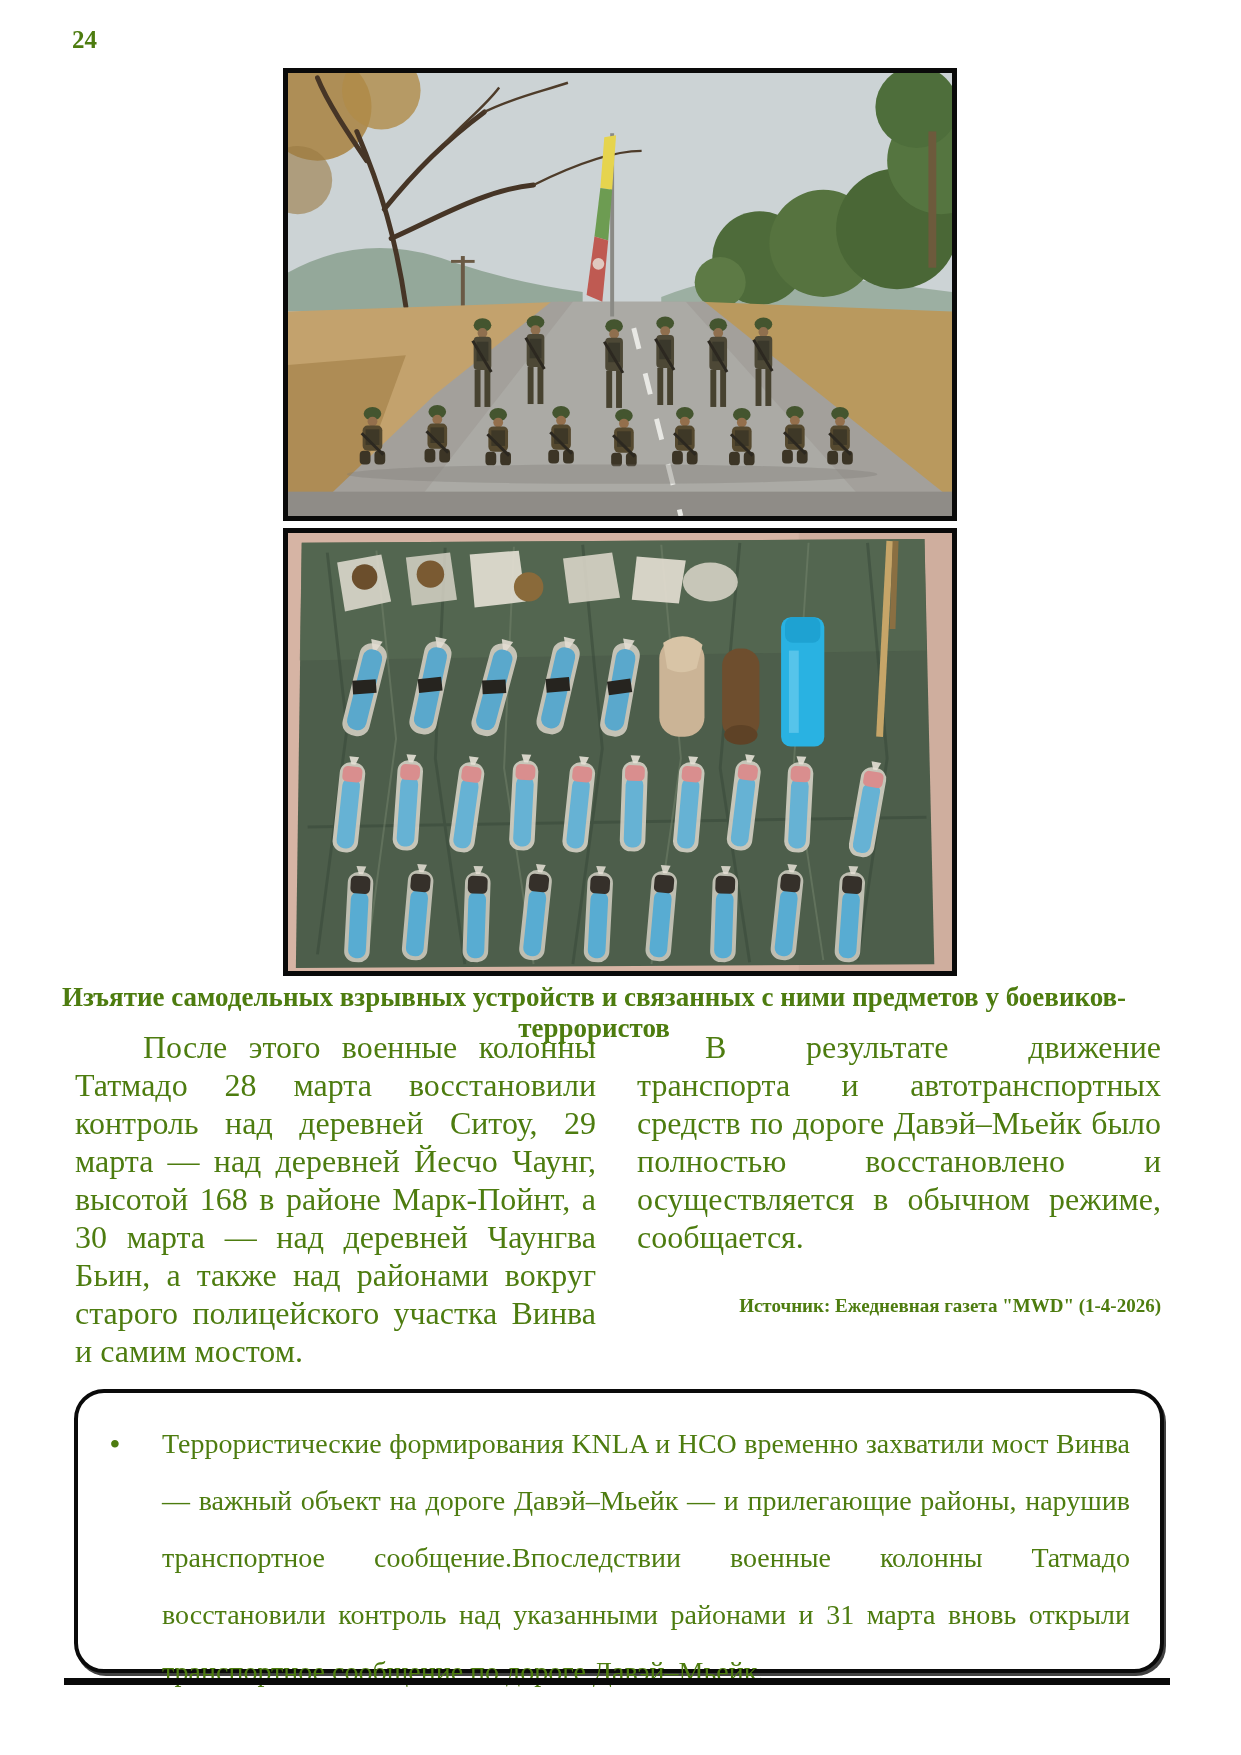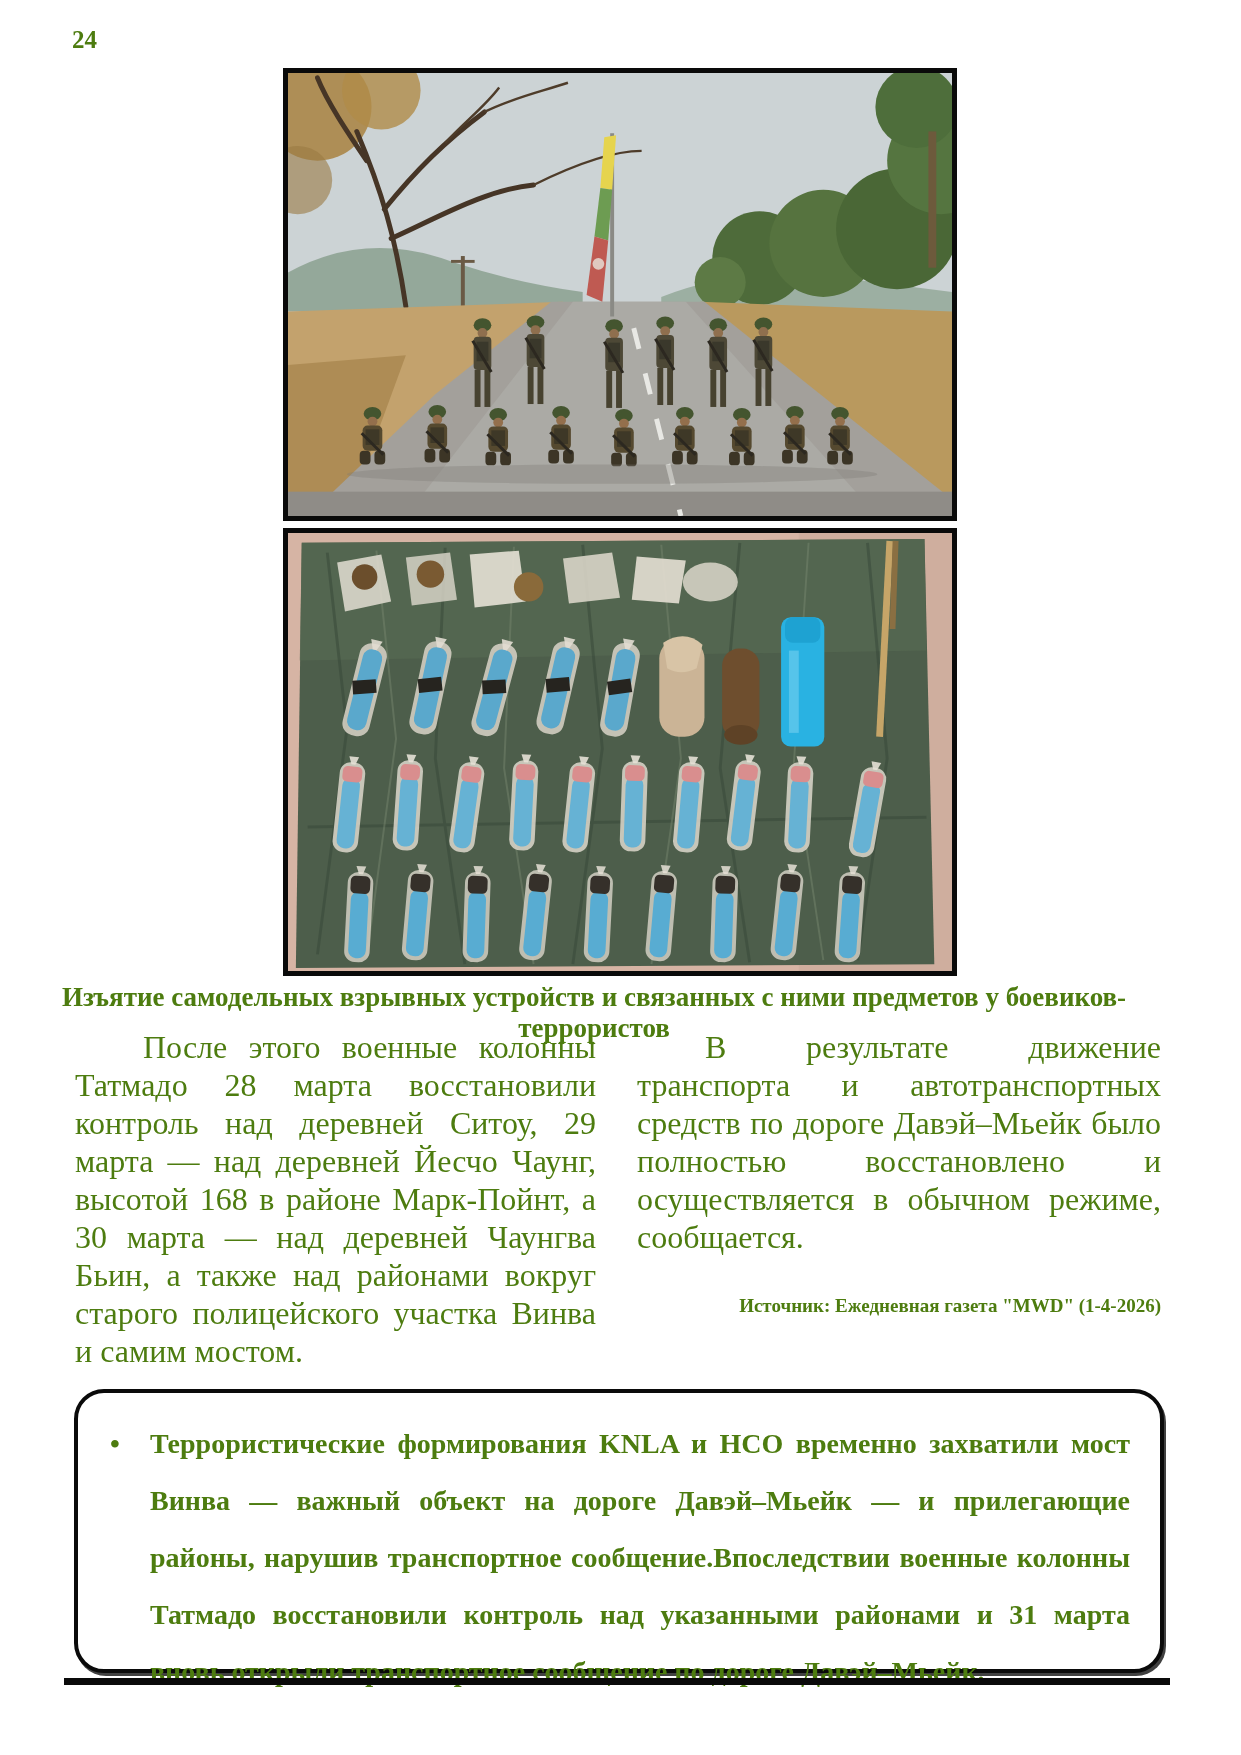--- a/index.html
+++ b/index.html
@@ -38,21 +38,21 @@
     border:4px solid #0a0a0a;border-radius:30px;box-sizing:border-box;
     background:#fff;box-shadow:2px 3px 0 rgba(0,0,0,0.75);
   }
   .highlight-inner{
     display:flex;padding:22px 30px 0 32px;
   }
   .hl-bullet{
     width:40px;flex:none;font-size:28px;font-weight:bold;line-height:57px;
   }
   .hl-text{
-    flex:1;font-size:28px;font-weight:bold;line-height:57px;text-align:justify;
+    flex:1;font-size:28px;font-weight:normal;line-height:57px;text-align:justify;margin-left:12px;
   }
   .footer-rule{
     position:absolute;left:64px;top:1678px;width:1106px;height:7px;background:#0a0a0a;
   }
 </style>
 </head>
 <body>
 
 <div class="page">
 

